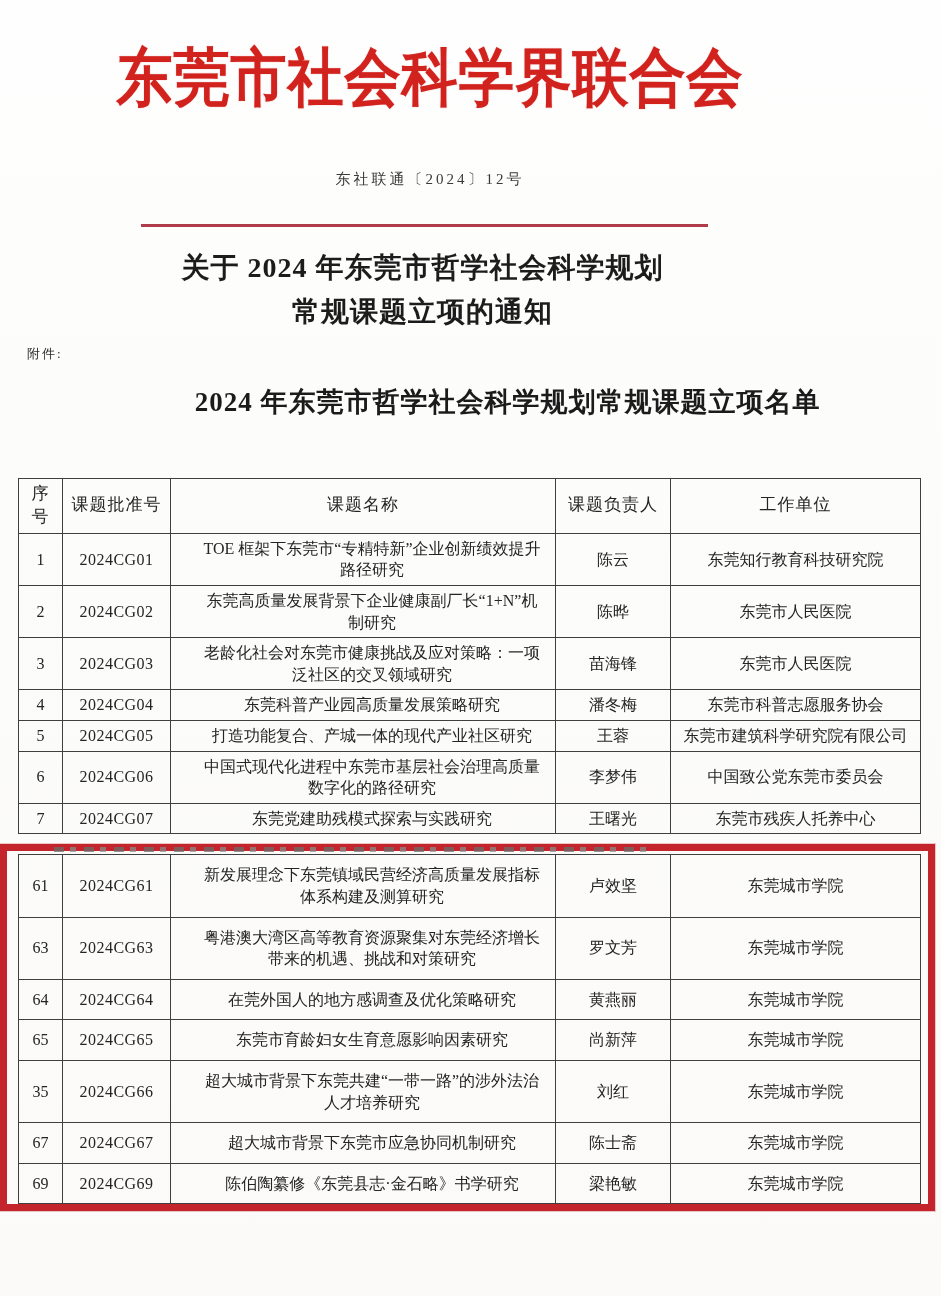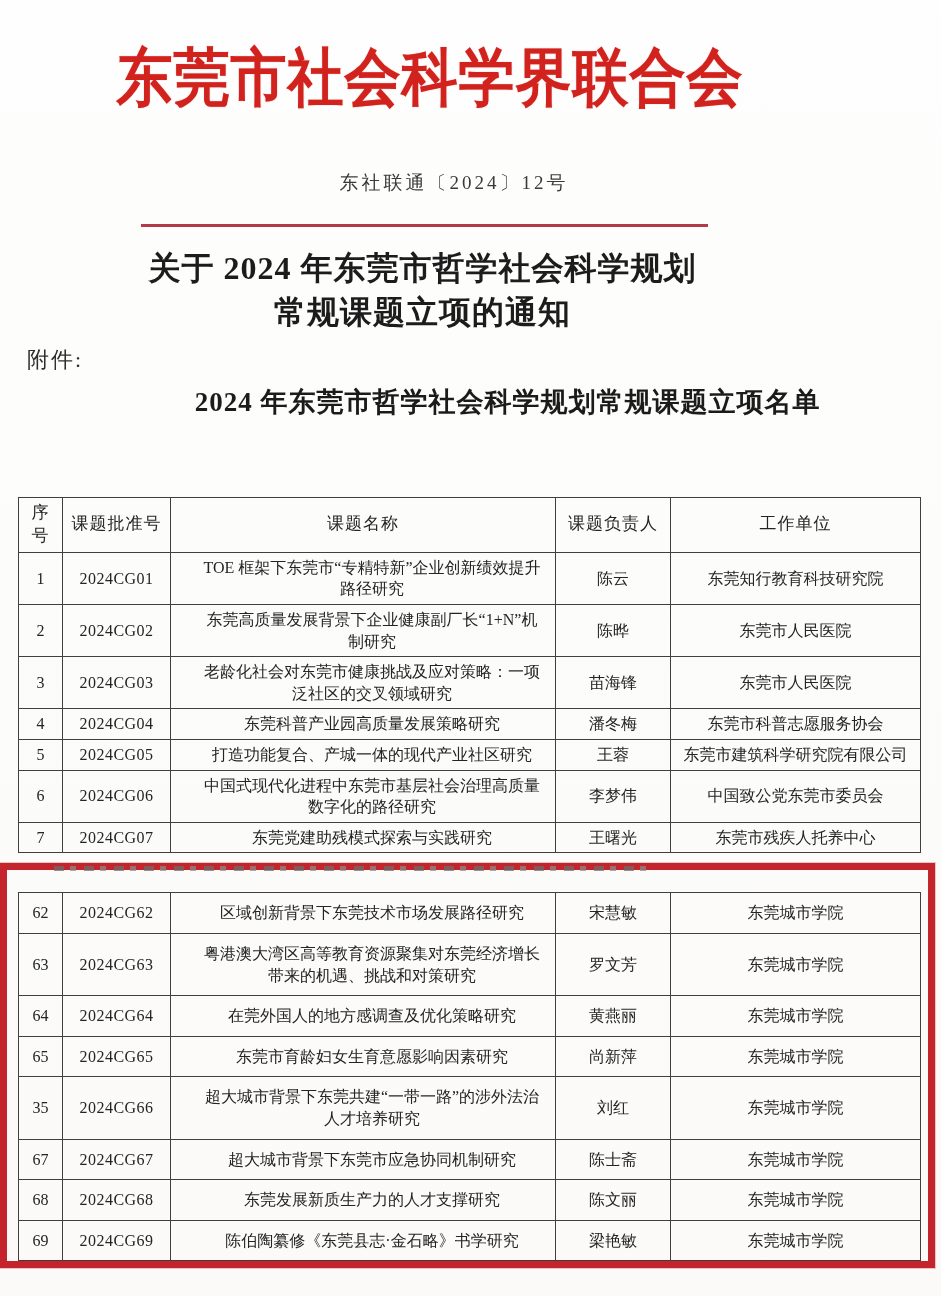--- a/index.html
+++ b/index.html
@@ -16,45 +16,45 @@
   .org-title{
     position:absolute;top:36px;left:0;width:860px;text-align:center;
     font-size:56px;font-weight:bold;letter-spacing:1px;
     color:#d2221e;
     text-shadow:0 0 1px rgba(210,34,30,.55);
     transform:scaleY(1.12);transform-origin:top center;
     white-space:nowrap;
   }
   .doc-number{
     position:absolute;top:170px;left:0;width:860px;text-align:center;
-    font-size:19px;letter-spacing:3px;color:#3a3a3a;padding-left:24px;
+    font-size:15px;letter-spacing:3px;color:#3a3a3a;
   }
   .red-rule{
     position:absolute;left:141px;top:224px;width:567px;height:3px;
     background:#b23b4b;
   }
   .notice-title{
     position:absolute;top:246px;left:0;width:845px;text-align:center;
-    font-size:32px;font-weight:bold;color:#1c1c1c;line-height:44px;
+    font-size:28px;font-weight:bold;color:#1c1c1c;line-height:44px;
     letter-spacing:1px;
   }
   .attachment-label{
-    position:absolute;left:27px;top:345px;font-size:22px;color:#2e2e2e;
+    position:absolute;left:27px;top:345px;font-size:13px;color:#2e2e2e;
     letter-spacing:2px;
   }
   .list-title{
     position:absolute;top:384px;left:0;width:935px;text-align:center;
     font-size:27px;font-weight:bold;color:#1b1b1b;letter-spacing:1px;
     white-space:nowrap;
     margin-left:40px;
   }
 
   
   .table-zone{position:absolute;left:18px;top:478px;width:902px;}
-  table{border-collapse:collapse;table-layout:fixed;width:902px;margin-top:19px;}
+  table{border-collapse:collapse;table-layout:fixed;width:902px;}
   col.c-no{width:44px;}
   col.c-code{width:108px;}
   col.c-title{width:385px;}
   col.c-leader{width:115px;}
   col.c-unit{width:250px;}
   th,td{
     border:1px solid #3f3f3f;
     text-align:center;vertical-align:middle;
     font-size:16px;line-height:1.35;
     padding:4px 6px;
@@ -189,24 +189,24 @@
       <table class="sec2">
         <colgroup>
           <col class="c-no">
             <col class="c-code">
             <col class="c-title">
             <col class="c-leader">
             <col class="c-unit">
         </colgroup>
         <tbody id="tbody-highlighted">
             <tr>
-              <td class="cell-no">62</td>
-              <td class="cell-code">2024CG62</td>
-              <td class="cell-title">区域创新背景下东莞技术市场发展路径研究</td>
-              <td class="cell-leader">宋慧敏</td>
+              <td class="cell-no">61</td>
+              <td class="cell-code">2024CG61</td>
+              <td class="cell-title">新发展理念下东莞镇域民营经济高质量发展指标体系构建及测算研究</td>
+              <td class="cell-leader">卢效坚</td>
               <td class="cell-unit">东莞城市学院</td>
             </tr>
             <tr>
               <td class="cell-no">63</td>
               <td class="cell-code">2024CG63</td>
               <td class="cell-title">粤港澳大湾区高等教育资源聚集对东莞经济增长带来的机遇、挑战和对策研究</td>
               <td class="cell-leader">罗文芳</td>
               <td class="cell-unit">东莞城市学院</td>
             </tr>
             <tr>
@@ -231,27 +231,20 @@
               <td class="cell-unit">东莞城市学院</td>
             </tr>
             <tr>
               <td class="cell-no">67</td>
               <td class="cell-code">2024CG67</td>
               <td class="cell-title">超大城市背景下东莞市应急协同机制研究</td>
               <td class="cell-leader">陈士斋</td>
               <td class="cell-unit">东莞城市学院</td>
             </tr>
             <tr>
-              <td class="cell-no">68</td>
-              <td class="cell-code">2024CG68</td>
-              <td class="cell-title">东莞发展新质生产力的人才支撑研究</td>
-              <td class="cell-leader">陈文丽</td>
-              <td class="cell-unit">东莞城市学院</td>
-            </tr>
-            <tr>
               <td class="cell-no">69</td>
               <td class="cell-code">2024CG69</td>
               <td class="cell-title">陈伯陶纂修《东莞县志·金石略》书学研究</td>
               <td class="cell-leader">梁艳敏</td>
               <td class="cell-unit">东莞城市学院</td>
             </tr>
           </tbody>
       </table>
     </div>
 

